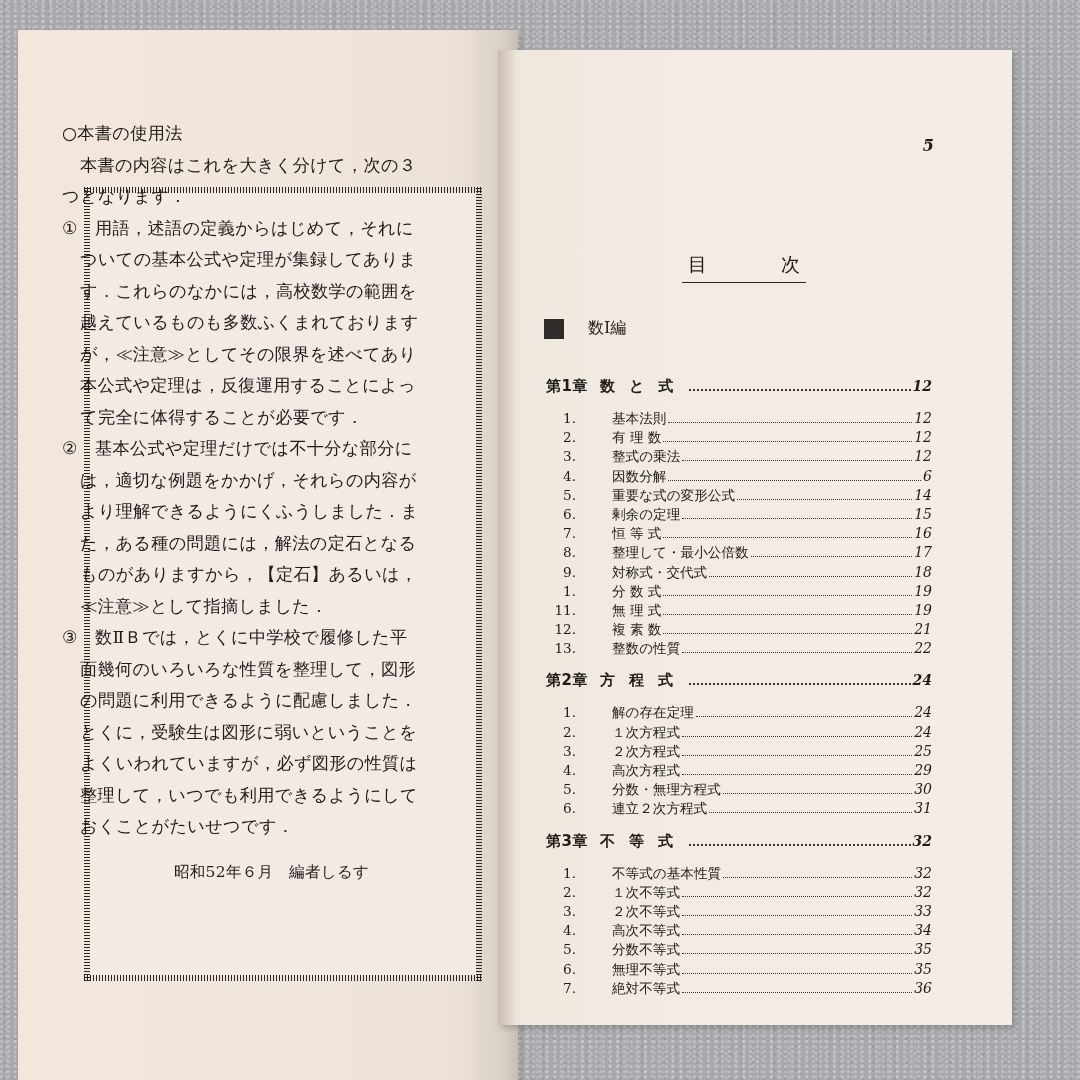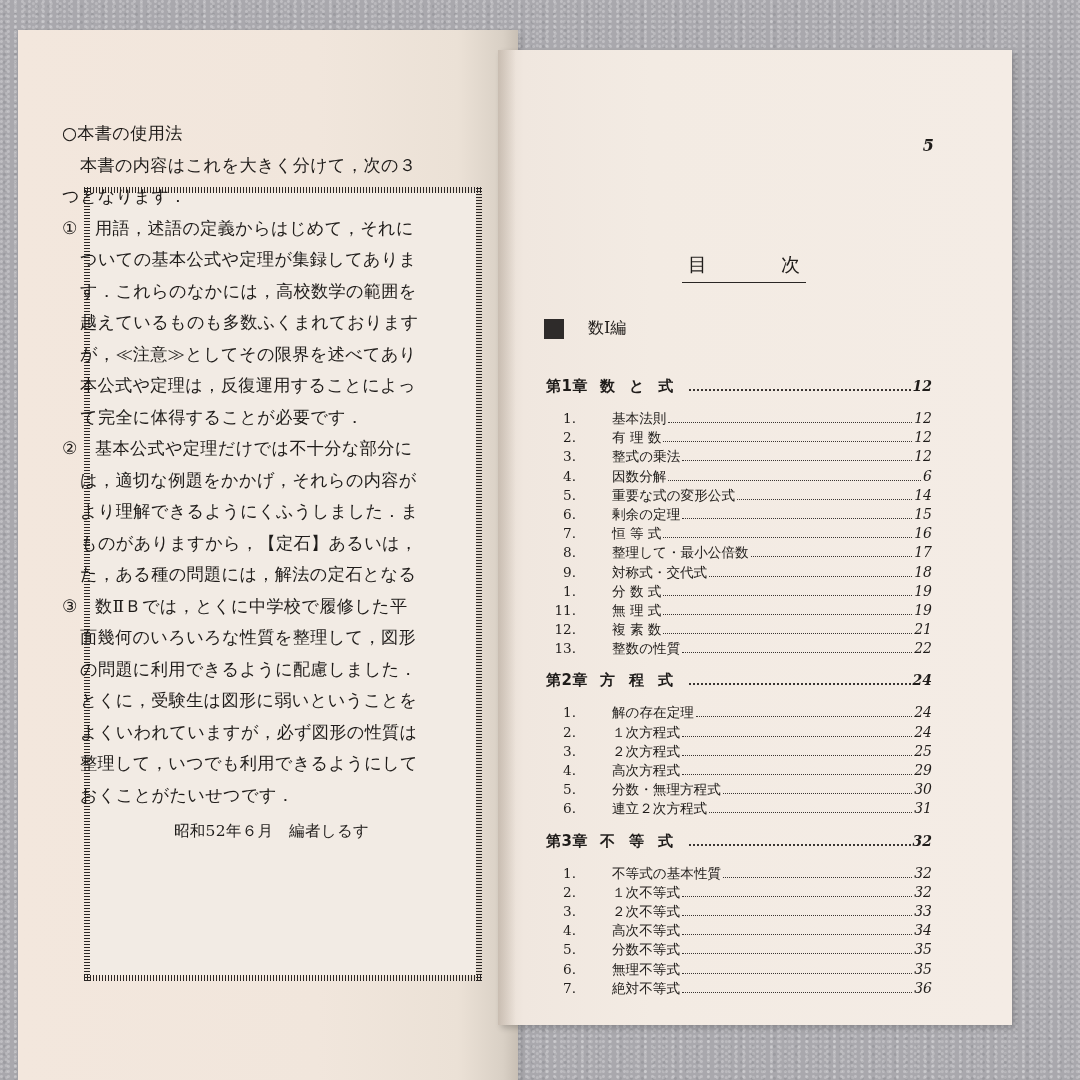--- a/index.html
+++ b/index.html
@@ -50,21 +50,21 @@
     font-size: 17.2px;
     line-height: 31.5px;
     letter-spacing: 0.3px;
   }
   .preface .line { white-space: nowrap; }
   .preface .indent1 { padding-left: 18px; }
   .preface .num { display: inline-block; width: 33px; }
   .preface .signoff {
     padding-left: 112px;
     font-size: 15.5px;
-    margin-top: 5px;
+    margin-top: 14px;
   }
 
   
   .page-right {
     position: absolute;
     left: 498px; top: 50px;
     width: 514px; height: 975px;
     background: linear-gradient(90deg, #e4dad0 0%, #f0e7df 5%, #f3ebe3 30%, #f4ece5 100%);
     box-shadow: 3px 3px 6px rgba(0,0,0,0.2);
   }
@@ -151,22 +151,23 @@
     <div class="line indent1">ついての基本公式や定理が集録してありま</div>
     <div class="line indent1">す．これらのなかには，高校数学の範囲を</div>
     <div class="line indent1">越えているものも多数ふくまれております</div>
     <div class="line indent1">が，≪注意≫としてその限界を述べてあり</div>
     <div class="line indent1">本公式や定理は，反復運用することによっ</div>
     <div class="line indent1">て完全に体得することが必要です．</div>
 
     <div class="line"><span class="num">②</span><span>基本公式や定理だけでは不十分な部分に</span></div>
     <div class="line indent1">は，適切な例題をかかげ，それらの内容が</div>
     <div class="line indent1">より理解できるようにくふうしました．ま</div>
+    <div class="line indent1">た，ある種の問題には，解法の定石となる</div>
     <div class="line indent1">ものがありますから，【定石】あるいは，</div>
-    <div class="line indent1">た，ある種の問題には，解法の定石となる</div>
+    <div class="line indent1">≪注意≫として指摘しました．</div>
 
     <div class="line"><span class="num">③</span><span>数ⅡＢでは，とくに中学校で履修した平</span></div>
     <div class="line indent1">面幾何のいろいろな性質を整理して，図形</div>
     <div class="line indent1">の問題に利用できるように配慮しました．</div>
     <div class="line indent1">とくに，受験生は図形に弱いということを</div>
     <div class="line indent1">よくいわれていますが，必ず図形の性質は</div>
     <div class="line indent1">整理して，いつでも利用できるようにして</div>
     <div class="line indent1">おくことがたいせつです．</div>
 
     <div class="line signoff">昭和52年６月　編者しるす</div>

